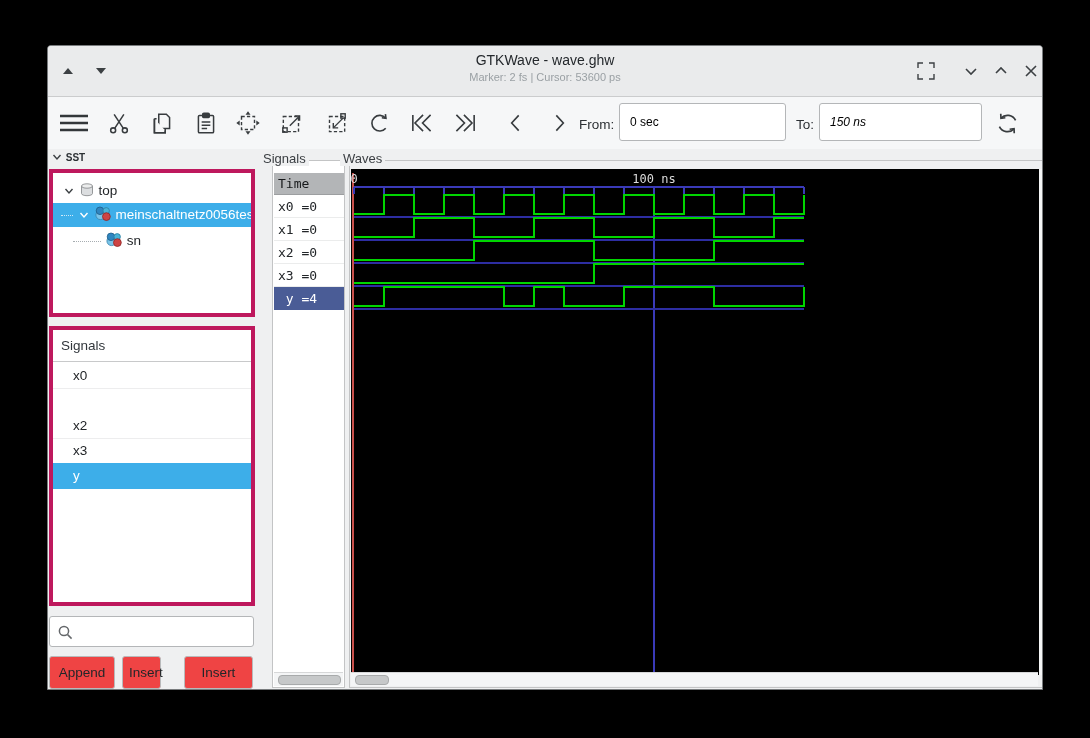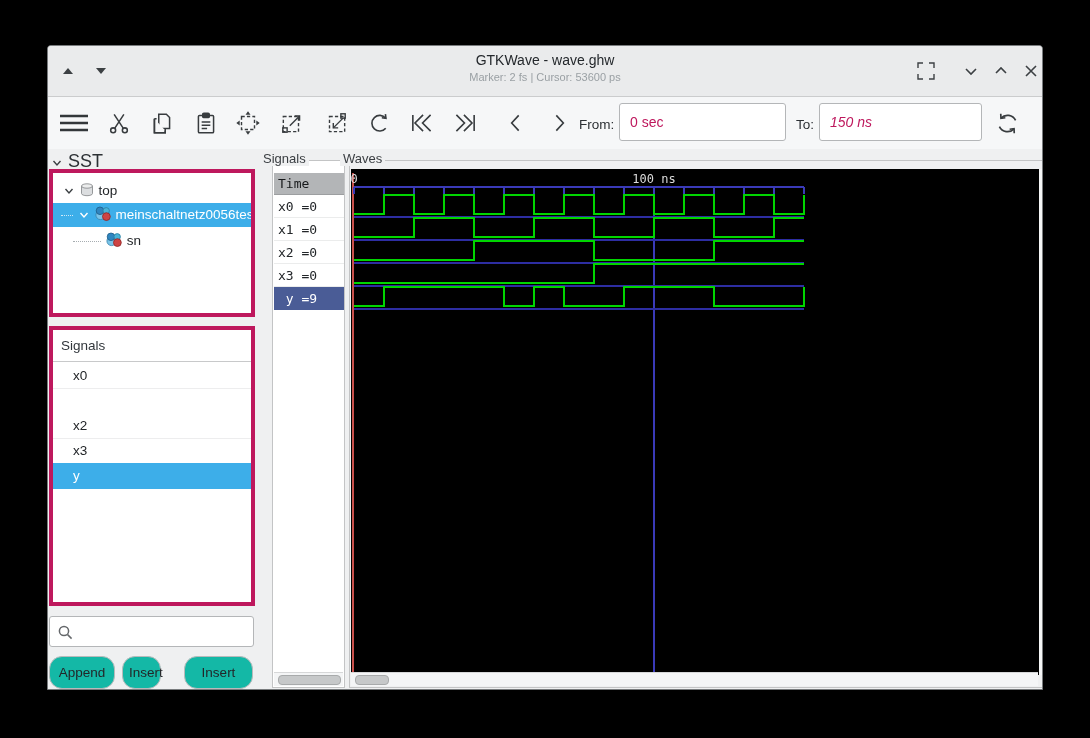--- a/index.html
+++ b/index.html
@@ -17,46 +17,46 @@
          border-right:5px solid transparent;cursor:pointer;}
   .caret-up{left:15px;border-bottom:6px solid #3c4043;}
   .caret-down{left:48px;border-top:6px solid #3c4043;}
   .tb-ico{position:absolute;top:13px;width:24px;height:24px;cursor:pointer;}
   
   .toolbar{position:absolute;left:0;top:51px;right:0;height:52px;background:#f6f7f8;}
   .tbtn{position:absolute;top:13px;width:26px;height:26px;background:transparent;border:none;
         padding:0;cursor:pointer;}
   .tlabel{position:absolute;top:20px;font-size:13.5px;color:#2c3034;}
   .tinput{position:absolute;top:6px;height:38px;background:#fff;border:1px solid #b4b6b8;
-          border-radius:3px;font-size:14px;color:#be185d;padding:0 10px;box-sizing:border-box;
+          border-radius:3px;font-size:12px;color:#000000;padding:0 10px;box-sizing:border-box;
           font-family:"Liberation Sans","DejaVu Sans",sans-serif;}
   
   .whitebox{position:absolute;background:#fff;border:4px solid #be185d;box-sizing:border-box;overflow:hidden;}
   .framebox{position:absolute;border:1px solid #c3c4c5;box-sizing:border-box;margin-left:13px;}
   .frame-label{position:absolute;top:105px;font-size:13px;color:#3a3e42;background:#eff0f1;
                padding:0 3px;z-index:3;}
   
-  .sst-head{position:absolute;left:3px;top:105px;font-size:18px;color:#2c3034;cursor:pointer;}
+  .sst-head{position:absolute;left:3px;top:105px;font-size:10px;color:#2c3034;cursor:pointer;font-weight:bold;}
   .tree-row{position:absolute;left:0;right:0;height:24px;line-height:24px;font-size:13.5px;
             white-space:nowrap;overflow:hidden;cursor:pointer;}
   .tree-row.sel{background:#3daee9;color:#fff;}
   .chev{display:inline-block;width:12px;height:12px;vertical-align:-2px;}
   .guide-h{position:absolute;top:12px;border-top:1px dotted #a7adb1;}
   
   .list-head{position:absolute;left:0;right:0;top:0;height:31px;line-height:31px;padding-left:8px;
              font-size:13.5px;color:#31363b;border-bottom:1px solid #c8c9ca;background:#fff;}
   .list-row{position:absolute;left:0;right:0;height:25px;line-height:25px;padding-left:20px;
             font-size:13.5px;border-bottom:1px solid #ededee;cursor:pointer;}
   .list-row.sel{background:#3daee9;color:#fff;border-bottom-color:#3daee9;}
   .search{position:absolute;left:1px;top:570px;width:205px;height:31px;background:#fff;
           border:1px solid #b4b6b8;border-radius:3px;box-sizing:border-box;}
   .search input{position:absolute;left:28px;top:0;right:4px;height:100%;border:none;outline:none;
           font-size:13px;background:transparent;}
-  .btn{position:absolute;top:610px;height:33px;background:#14b8a6;border:1px solid #b9babb;
-       border-radius:13px;font-size:13.5px;color:#232629;cursor:pointer;
+  .btn{position:absolute;top:610px;height:33px;background:#ef4444;border:1px solid #b9babb;
+       border-radius:3px;font-size:13.5px;color:#232629;cursor:pointer;
        font-family:"Liberation Sans","DejaVu Sans",sans-serif;}
   
   .mono{font-family:"DejaVu Sans Mono","Liberation Mono",monospace;}
   .time-head{position:absolute;left:1px;top:12px;width:70px;height:22px;line-height:22px;
              background:#b3b5b7;border-bottom:1px solid #9c9ea0;font-size:13px;color:#17191b;
              padding-left:4px;box-sizing:border-box;}
   .sig-row{position:absolute;left:1px;width:70px;height:23px;line-height:23px;font-size:13px;
            padding-left:4px;box-sizing:border-box;border-bottom:1px solid #ebecec;
            white-space:pre;cursor:pointer;}
   .sig-row.sel{background:#4a5c96;color:#fff;border-bottom-color:#4a5c96;}
@@ -262,21 +262,21 @@
     <button class="btn" style="left:74px;width:39px">Insert</button>
     <button class="btn" style="left:136px;width:69px">Insert</button>
 
     <span class="frame-label" style="left:212px">Signals</span>
     <div class="framebox" style="left:211px;top:114px;width:73px;height:528px;background:#fff;">
       <div class="time-head mono">Time</div>
       <div class="sig-row mono" style="top:34px">x0 =0</div>
       <div class="sig-row mono" style="top:57px">x1 =0</div>
       <div class="sig-row mono" style="top:80px">x2 =0</div>
       <div class="sig-row mono" style="top:103px">x3 =0</div>
-      <div class="sig-row sel mono" style="top:126px"> y =9</div>
+      <div class="sig-row sel mono" style="top:126px"> y =4</div>
       <div class="hscroll-strip">
         <div class="thumb" style="left:4px;top:2px;width:61px;height:8px"></div>
       </div>
     </div>
 
     <span class="frame-label" style="left:292px">Waves</span>
     <div class="framebox" style="left:288px;top:114px;width:706px;height:528px;background:#eff0f1;">
       <div class="wave-black">
         <svg id="wavesvg" width="689" height="506">
             <line x1="2" y1="4" x2="2" y2="506" stroke="#c8504b" stroke-width="1.5" shape-rendering="crispEdges"></line>

